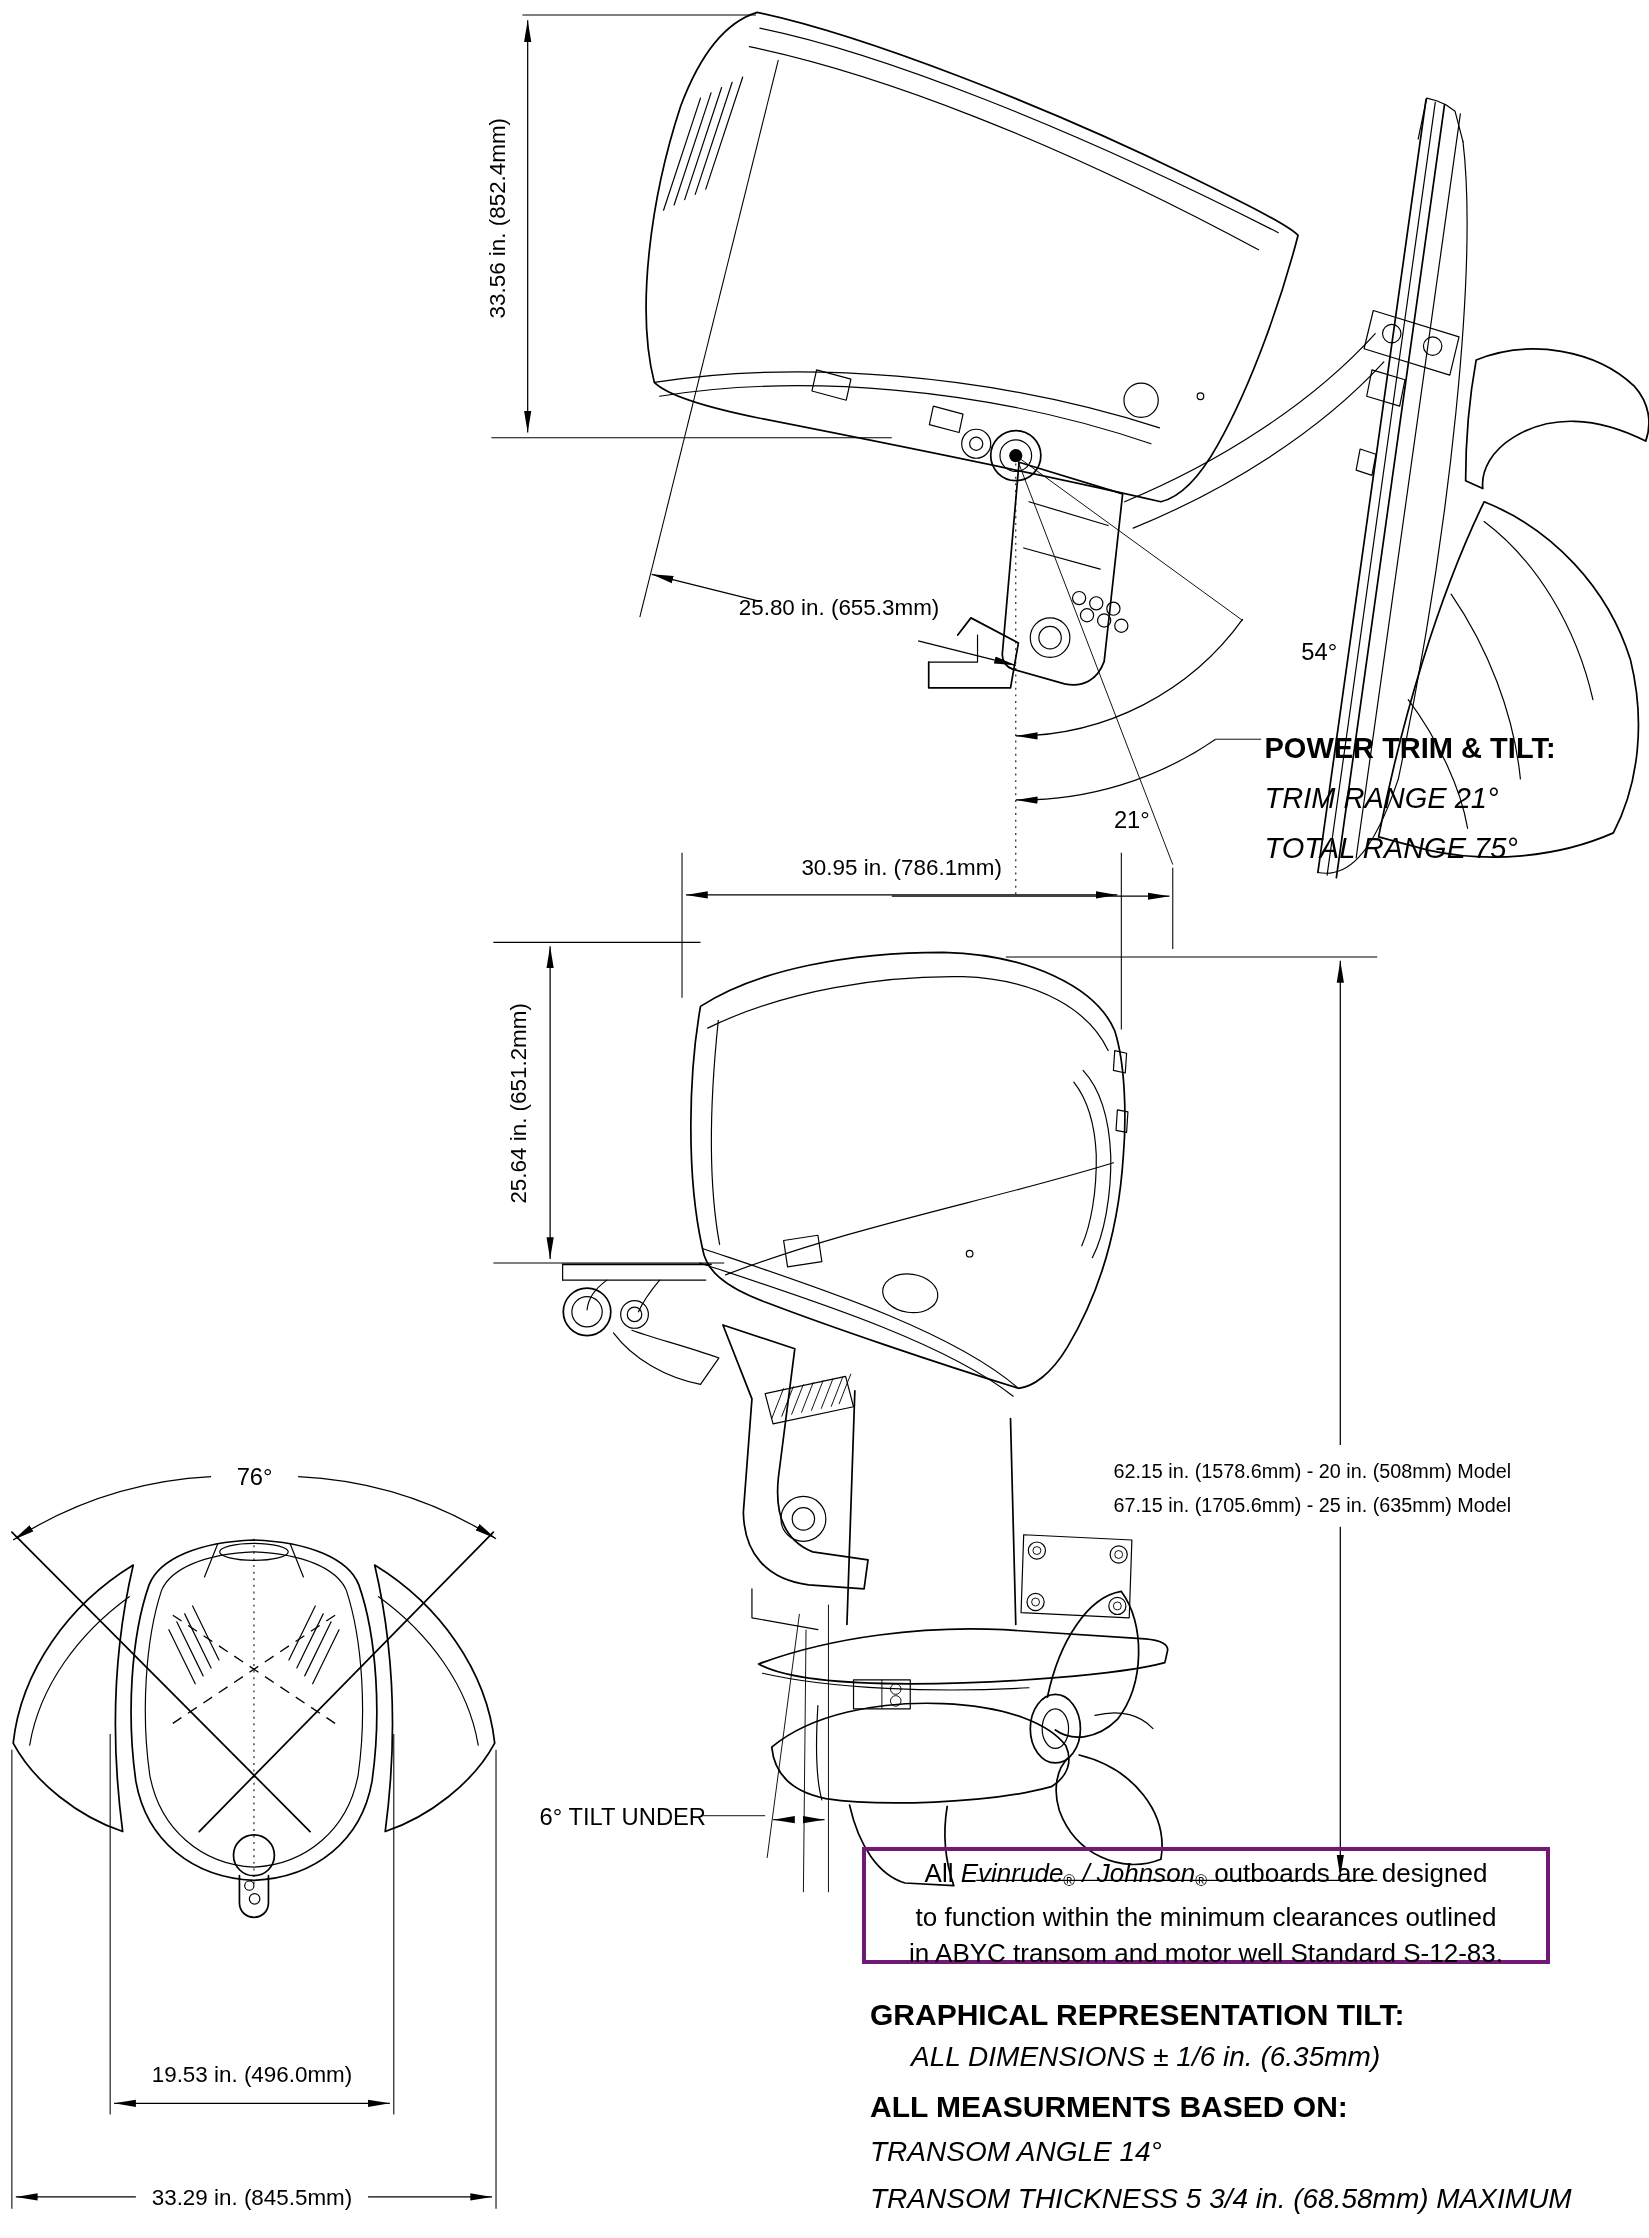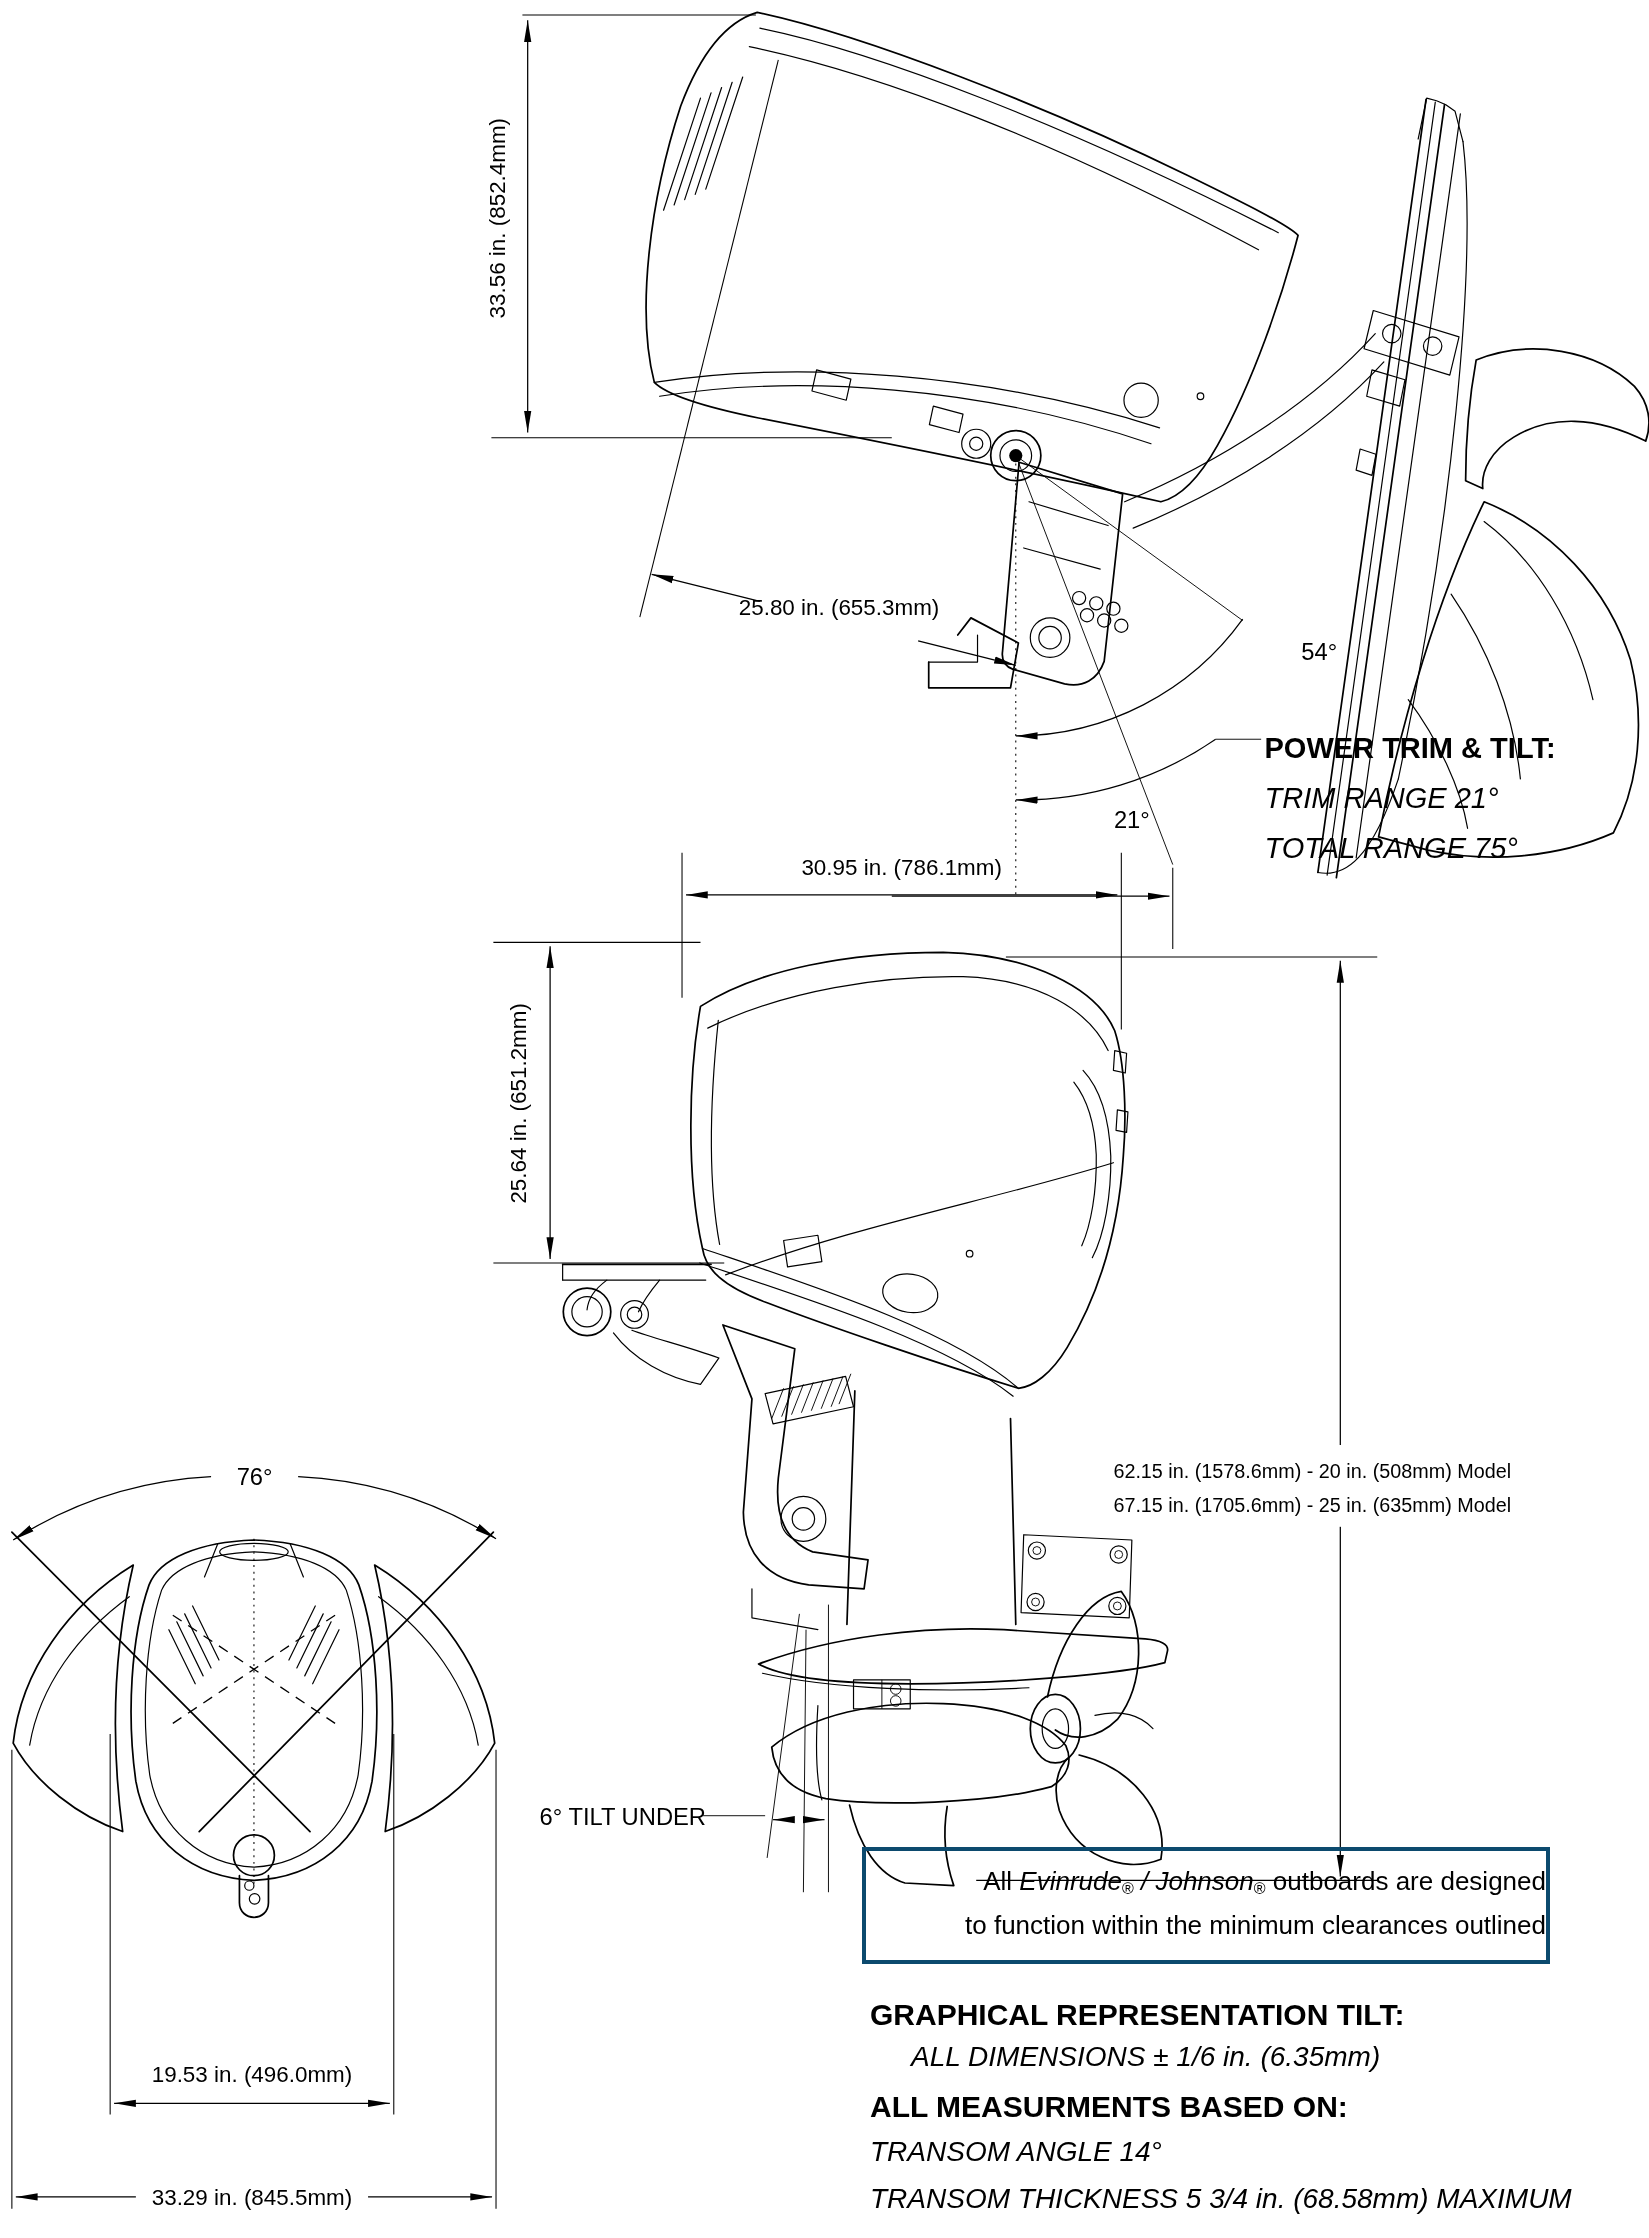--- a/index.html
+++ b/index.html
@@ -11,22 +11,22 @@
   .dim{fill:none;stroke:#000;stroke-width:1.9;}
   .ext{fill:none;stroke:#000;stroke-width:1.6;}
   .dotted{fill:none;stroke:#000;stroke-width:1.6;stroke-dasharray:3 7;}
   .dashed{fill:none;stroke:#000;stroke-width:2;stroke-dasharray:16 12;}
   text{fill:#000;font-family:"Liberation Sans",sans-serif;}
   .lbl{font-size:34px;}
   .ang{font-size:36px;}
   .tall{font-size:30px;}
   .callout-title{font-size:44px;font-weight:bold;}
   .callout-line{font-size:44px;font-style:italic;}
-  .notice-box{position:absolute;left:862px;top:1847px;width:688px;height:117px;border:4px solid #0c4a6e;box-sizing:border-box;
-    font-size:26px;line-height:36px;text-align:right;padding-top:12px;}
+  .notice-box{position:absolute;left:862px;top:1847px;width:688px;height:117px;border:4px solid #701a75;box-sizing:border-box;
+    font-size:26px;line-height:36px;text-align:center;padding-top:4px;}
   .notice-box .brand{font-style:italic;}
   .notice-box .reg{font-size:16px;vertical-align:-4px;}
   .note-h{position:absolute;font-size:30px;font-weight:bold;white-space:nowrap;}
   .note-i{position:absolute;font-size:28px;font-style:italic;white-space:nowrap;}
 </style>
 </head>
 <body>
 
 <svg width="1649" height="2239" viewBox="0 0 2500 3393">
   <defs>
@@ -290,20 +290,21 @@
     <line class="ext" x1="752" y1="2652" x2="752" y2="3348"></line>
     <line class="dim" x1="24" y1="3330" x2="206" y2="3330" marker-start="url(#mS)"></line>
     <line class="dim" x1="558" y1="3330" x2="746" y2="3330" marker-end="url(#mE)"></line>
     <text class="lbl" x="382" y="3342" text-anchor="middle">33.29 in. (845.5mm)</text>
   </g>
 </svg>
 
 <div class="notice-box">
   <span><span>All </span><span class="brand">Evinrude</span><span class="reg">®</span><span class="brand"> / </span><span class="brand">Johnson</span><span class="reg">®</span><span> outboards are designed</span></span><br>
   <span>to function within the minimum clearances outlined</span><br>
+  <span>in ABYC transom and motor well Standard S-12-83.</span>
 </div>
 
 <div class="note-h" style="left:870px;top:1998px;">GRAPHICAL REPRESENTATION TILT:</div>
 <div class="note-i" style="left:911px;top:2041px;">ALL DIMENSIONS ± 1/6 in. (6.35mm)</div>
 <div class="note-h" style="left:870px;top:2090px;">ALL MEASURMENTS BASED ON:</div>
 <div class="note-i" style="left:870px;top:2136px;text-align:right;">TRANSOM ANGLE 14°</div>
 <div class="note-i" style="left:870px;top:2183px;">TRANSOM THICKNESS 5 3/4 in. (68.58mm) MAXIMUM</div>
 
 
 </body></html>

